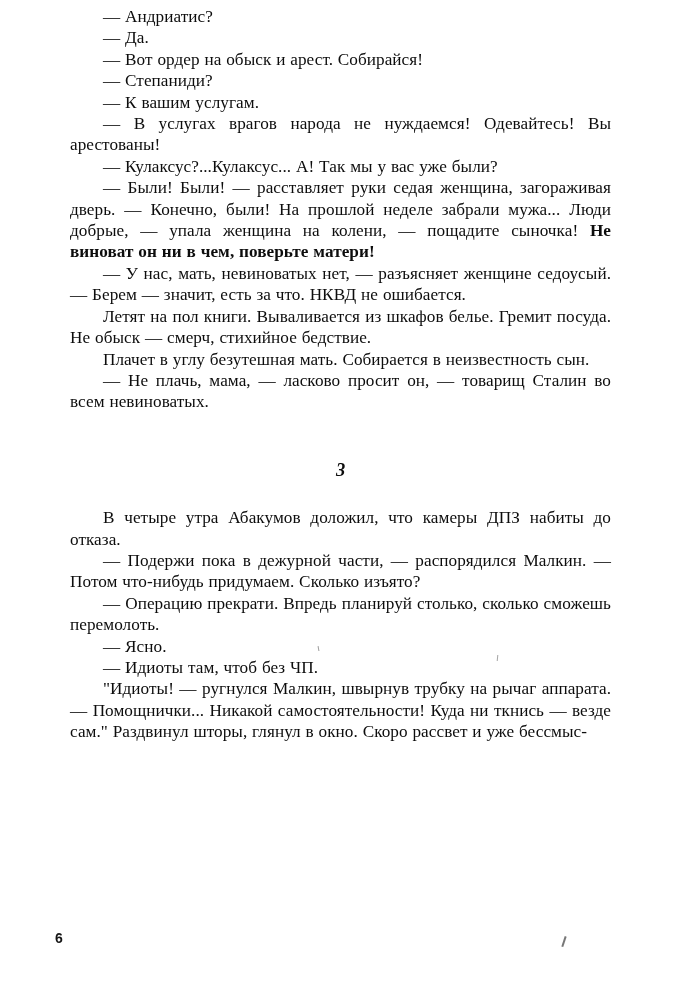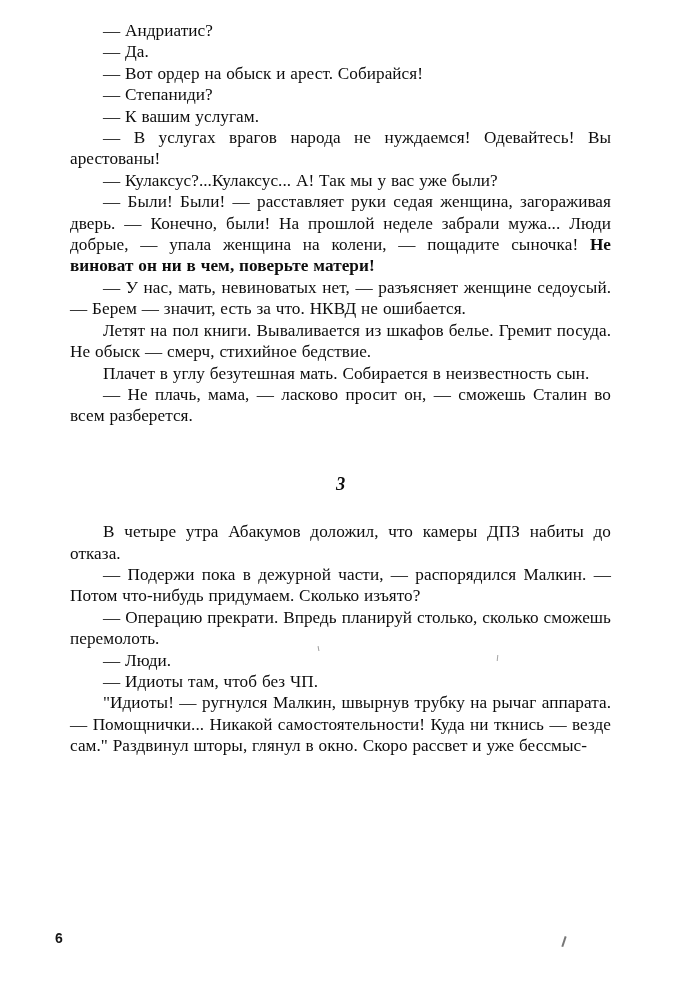--- a/index.html
+++ b/index.html
@@ -21,21 +21,21 @@
   
   .page {
     position: absolute;
     inset: 0;
     background: #ffffff;
   }
 
   .text-block {
     position: absolute;
     left: 70px;
-    top: 20px;
+    top: 6px;
     width: 541px;
   }
 
   
   .para {
     margin: 0;
     font-size: 17.2px;
     line-height: 21.4px;
     text-align: justify;
     text-justify: inter-word;
@@ -125,30 +125,30 @@
     <p class="para">— В услугах врагов народа не нуждаемся! Одевайтесь! Вы арестованы!</p>
     <p class="para">— Кулаксус?...Кулаксус... А! Так мы у вас уже были?</p>
 
     <p class="para">
       <span class="run">— Были! Были! — расставляет руки седая женщина, загораживая дверь. — Конечно, были! На прошлой неделе забрали мужа... Люди добрые, — упала женщина на колени, — пощадите сыночка! </span><span class="run bold-run">Не виноват он ни в чем, поверьте матери!</span>
     </p>
 
     <p class="para">— У нас, мать, невиноватых нет, — разъясняет женщине седоусый. — Берем — значит, есть за что. НКВД не ошибается.</p>
     <p class="para">Летят на пол книги. Вываливается из шкафов белье. Гремит посуда. Не обыск — смерч, стихийное бедствие.</p>
     <p class="para">Плачет в углу безутешная мать. Собирается в неизвестность сын.</p>
-    <p class="para">— Не плачь, мама, — ласково просит он, — сможешь Сталин во всем разберется.</p>
+    <p class="para">— Не плачь, мама, — ласково просит он, — товарищ Сталин во всем невиноватых.</p>
 
     <div class="gap-before-section"></div>
     <p class="section-number">3</p>
     <div class="gap-after-section"></div>
 
     <p class="para">В четыре утра Абакумов доложил, что камеры ДПЗ набиты до отказа.</p>
     <p class="para">— Подержи пока в дежурной части, — распорядился Малкин. — Потом что-нибудь придумаем. Сколько изъято?</p>
     <p class="para">— Операцию прекрати. Впредь планируй столько, сколько сможешь перемолоть.</p>
-    <p class="para">— Люди.</p>
+    <p class="para">— Ясно.</p>
     <p class="para">— Идиоты там, чтоб без ЧП.</p>
     <p class="para last-full">"Идиоты! — ругнулся Малкин, швырнув трубку на рычаг аппарата. — Помощнички... Никакой самостоятельности! Куда ни ткнись — везде сам." Раздвинул шторы, глянул в окно. Скоро рассвет и уже бессмыс-</p>
 
   </div>
 
   <div class="folio">6</div>
 
   <div class="scan-speck"></div>
   <div class="scan-speck s2"></div>
   <div class="scan-speck s3"></div>

